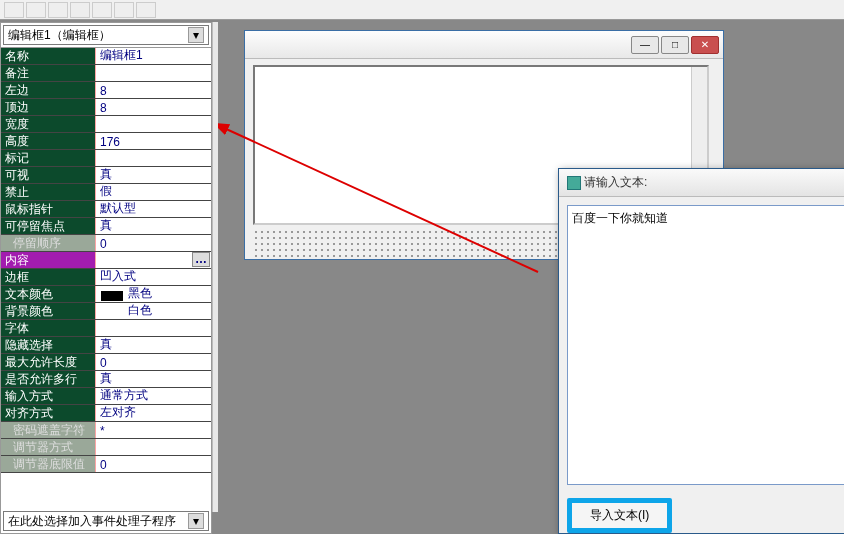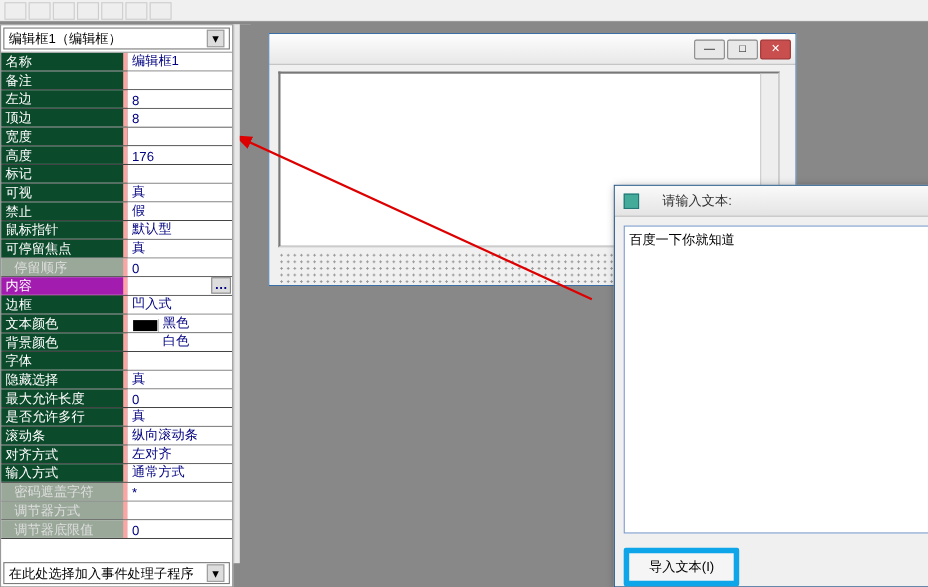--- a/index.html
+++ b/index.html
@@ -5,40 +5,40 @@
 *{box-sizing:border-box;margin:0;padding:0;font-family:"Microsoft YaHei","SimSun",sans-serif;font-size:12px}
 body{background:#888;width:844px;height:534px;overflow:hidden;position:relative}
 .toolbar{position:absolute;top:0;left:0;right:0;height:20px;background:#f0f0f0;border-bottom:1px solid #999;display:flex;align-items:center;padding-left:4px}
 .tb-btn{width:20px;height:16px;border:1px solid #ccc;margin-right:2px;background:#eee}
 .left-panel{position:absolute;top:22px;left:0;width:212px;bottom:0;background:#fff;border:1px solid #999}
 .dropdown-wrap{padding:2px;border-bottom:1px solid #999}
 .dropdown{width:100%;height:20px;border:1px solid #7a7a7a;background:#fff;padding:0 4px;display:flex;align-items:center;justify-content:space-between}
 .dd-arrow{width:16px;height:16px;background:#ddd;border:1px solid #999;text-align:center;line-height:14px}
 .prop-grid{overflow:auto}
 .prop-row{display:flex;height:17px;border-bottom:1px solid #444}
-.prop-label{width:115px;background:#0c4a2c;color:#fff;padding-left:4px;display:flex;align-items:center;border-right:4px solid #fca5a5}
+.prop-label{width:95px;background:#0c4a2c;color:#fff;padding-left:4px;display:flex;align-items:center;border-right:1px solid #fca5a5}
 .prop-value{flex:1;background:#fff;color:#000080;padding-left:4px;display:flex;align-items:flex-end;position:relative}
 .prop-row.selected .prop-label{background:#a21caf;color:#fff}
 .prop-row.selected .prop-value{background:#fff}
 .prop-row.muted .prop-label{background:#9aa899;color:#ddd;padding-left:12px}
 .ellipsis-btn{position:absolute;right:1px;top:0;width:18px;height:15px;background:#ddd;border:1px solid #888;text-align:center;line-height:12px;font-weight:bold}
 .color-swatch{width:24px;height:12px;border:1px solid #fff;margin-right:4px}
 .bottom-dd{position:absolute;bottom:2px;left:2px;right:2px}
 .right-area{position:absolute;left:218px;top:22px;right:0;bottom:0;background:#888}
 .design-window{position:absolute;top:8px;left:26px;width:480px;height:230px;background:#f0f0f0;border:1px solid #3a6ea5}
 .titlebar{height:28px;background:linear-gradient(#fdfdfd,#e8e8e8);border-bottom:1px solid #bbb;display:flex;justify-content:flex-end;align-items:center;padding-right:4px}
 .win-btn{width:28px;height:18px;margin-left:2px;border:1px solid #888;background:#e8e8e8;border-radius:2px;text-align:center;line-height:15px;font-size:10px}
 .win-btn.close{background:#c94f4f;color:#fff;border-color:#a03030}
 .design-body{position:absolute;top:28px;left:0;right:0;bottom:0;background:#f0f0f0}
 .dotted-area{position:absolute;left:8px;top:170px;width:460px;height:30px;background-image:radial-gradient(#999 1px,transparent 1px);background-size:6px 6px}
 .editbox{position:absolute;left:8px;top:6px;width:456px;height:160px;background:#fff;border:2px inset #ccc}
 .editbox .scroll-v{position:absolute;right:0;top:0;bottom:0;width:16px;background:#eee;border-left:1px solid #ccc}
 .dialog{position:absolute;left:340px;top:146px;width:488px;height:366px;background:#f0f0f0;border:1px solid #2a5a8a;box-shadow:2px 2px 8px rgba(0,0,0,.4)}
 .dialog .titlebar{background:linear-gradient(#fafafa,#e4e4e4);justify-content:space-between;padding-left:8px}
-.dlg-title{display:flex;align-items:center;gap:21px;color:#333}
+.dlg-title{display:flex;align-items:center;gap:3px;color:#333}
 .dlg-icon{width:14px;height:14px;background:#4a9;border:1px solid #277}
 .dlg-body{padding:8px}
 .textarea{width:100%;height:280px;background:#fff;border:1px solid #7a9ac9;padding:4px;color:#000;resize:none;overflow:auto}
 .dlg-buttons{display:flex;gap:12px;margin-top:10px;align-items:center}
 .btn{padding:4px 18px;background:#f5f5f5;border:5px solid #0ea5e9;border-radius:2px}
 .arrow{position:absolute;pointer-events:none;z-index:5}
 .scroll-vert{position:absolute;right:0;top:22px;bottom:22px;width:16px;background:#e8e8e8;border-left:1px solid #bbb}
 </style>
 </head>
 <body>
@@ -175,35 +175,29 @@
           <span>0</span>
         </div>
       </div>
       <div class="prop-row">
         <div class="prop-label">是否允许多行</div>
         <div class="prop-value">
           <span>真</span>
         </div>
       </div>
       <div class="prop-row">
-        <div class="prop-label">滚动条</div>
-        <div class="prop-value">
-          <span>纵向滚动条</span>
+        <div class="prop-label">输入方式</div>
+        <div class="prop-value">
+          <span>通常方式</span>
         </div>
       </div>
       <div class="prop-row">
         <div class="prop-label">对齐方式</div>
         <div class="prop-value">
           <span>左对齐</span>
-        </div>
-      </div>
-      <div class="prop-row">
-        <div class="prop-label">输入方式</div>
-        <div class="prop-value">
-          <span>通常方式</span>
         </div>
       </div>
       <div class="prop-row muted">
         <div class="prop-label">密码遮盖字符</div>
         <div class="prop-value">
           <span>*</span>
         </div>
       </div>
       <div class="prop-row muted">
         <div class="prop-label">调节器方式</div>

